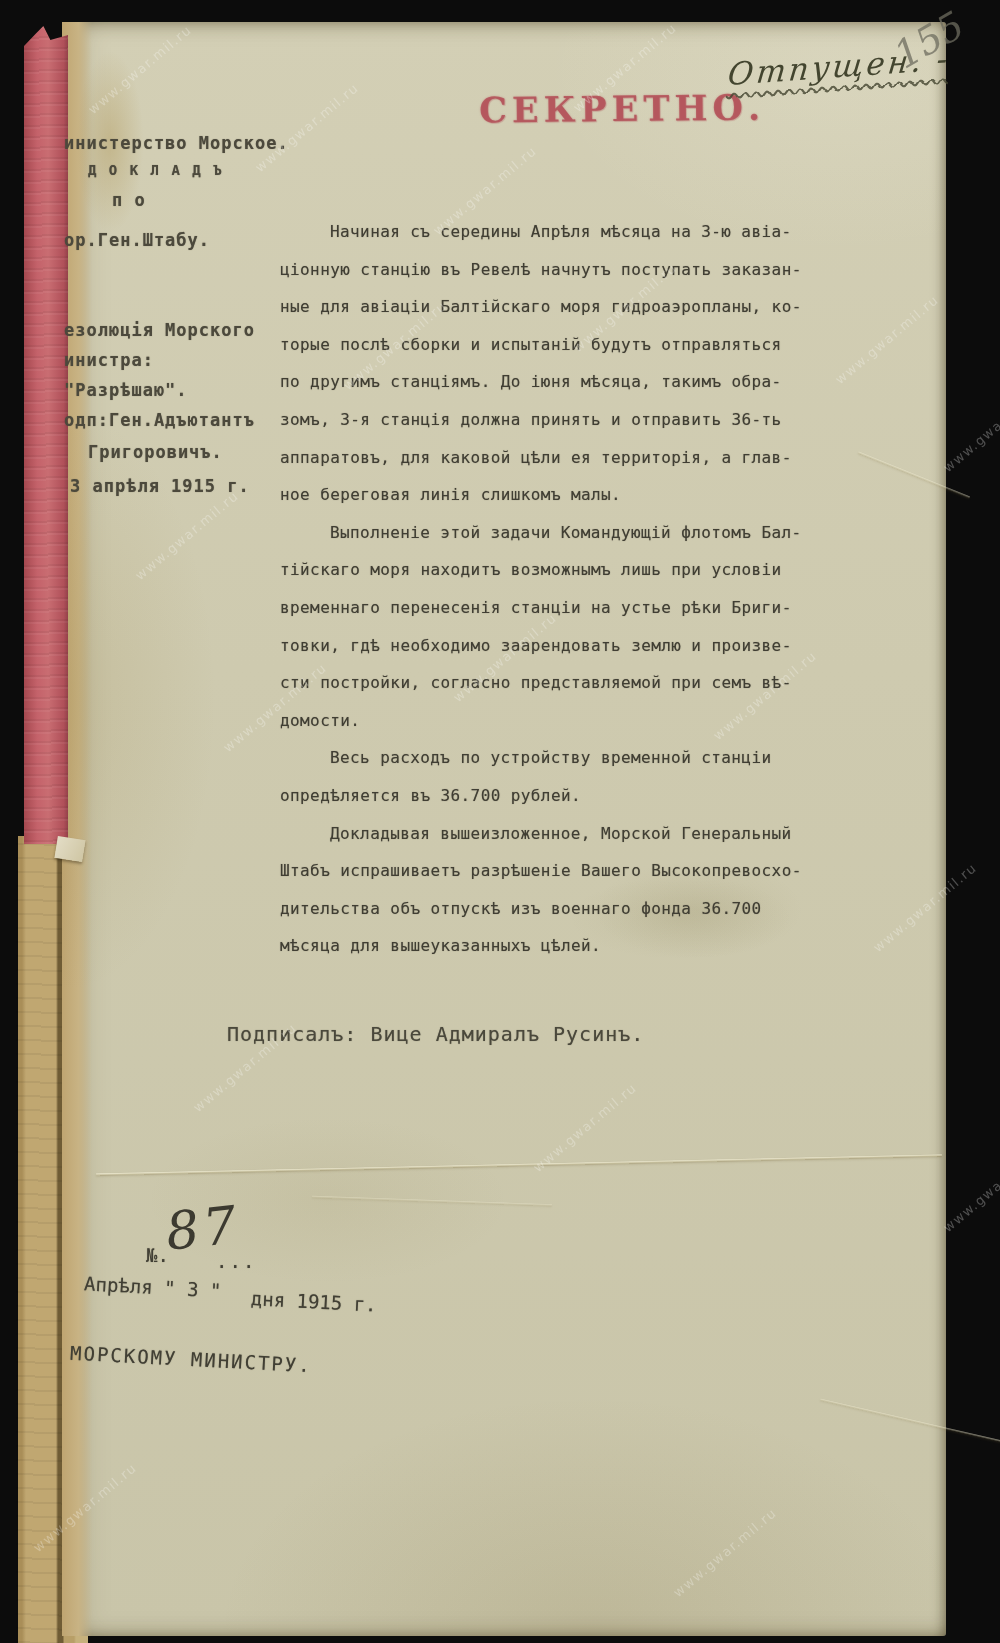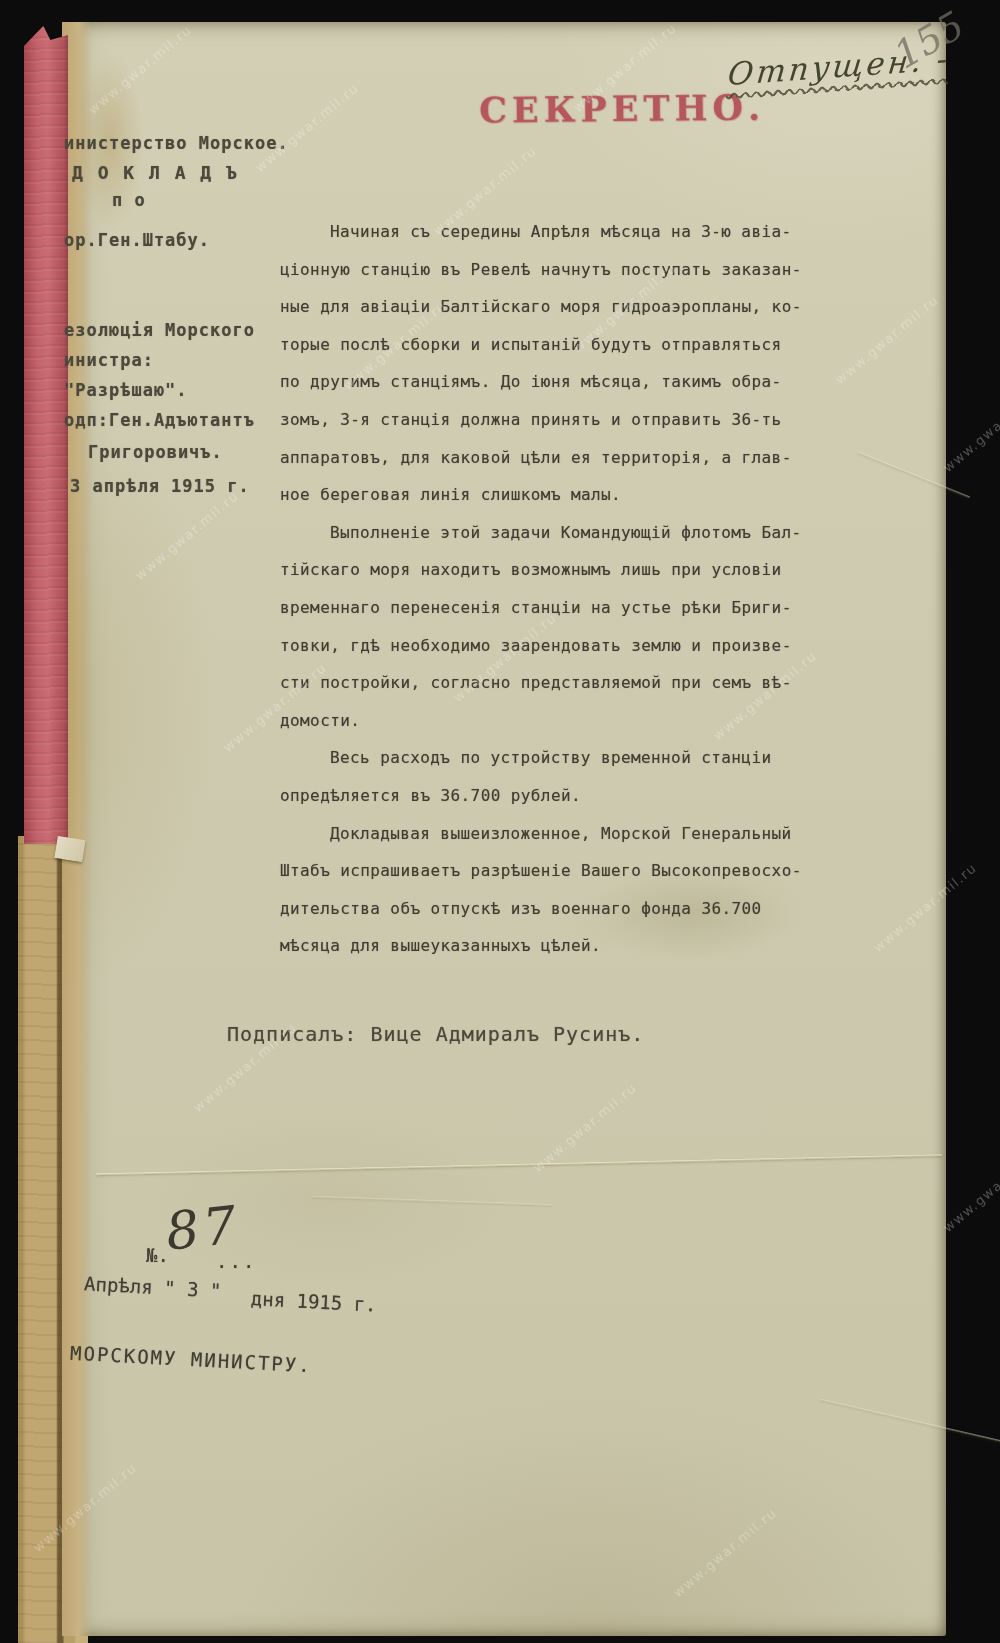--- a/index.html
+++ b/index.html
@@ -107,21 +107,21 @@
   </div>
 
   <div class="pink"></div>
   <div class="pink-tip"></div>
 
   <div class="pencil">155</div>
   <div class="stamp">СЕКРЕТНО.</div>
   <div class="hand-note">Отпущен. -</div>
 
   <div class="tw margin-line" style="left:64px;top:133px;">инистерство Морское.</div>
-  <div class="tw margin-line" style="left:72px;top:162px;font-size:18px;letter-spacing:2px;">Д О К Л А Д Ъ</div>
+  <div class="tw margin-line" style="left:88px;top:162px;font-size:14px;letter-spacing:2px;">Д О К Л А Д Ъ</div>
   <div class="tw margin-line" style="left:112px;top:190px;">п о</div>
   <div class="tw margin-line" style="left:64px;top:214px;margin-top:16px;">ор.Ген.Штабу.</div>
 
   <div class="tw margin-line" style="left:64px;top:320px;">езолюція Морского</div>
   <div class="tw margin-line" style="left:64px;top:350px;">инистра:</div>
   <div class="tw margin-line" style="left:64px;top:380px;">"Разрѣшаю".</div>
   <div class="tw margin-line" style="left:64px;top:410px;">одп:Ген.Адъютантъ</div>
   <div class="tw margin-line" style="left:88px;top:442px;">Григоровичъ.</div>
   <div class="tw margin-line" style="left:70px;top:476px;">3 апрѣля 1915 г.</div>
 

